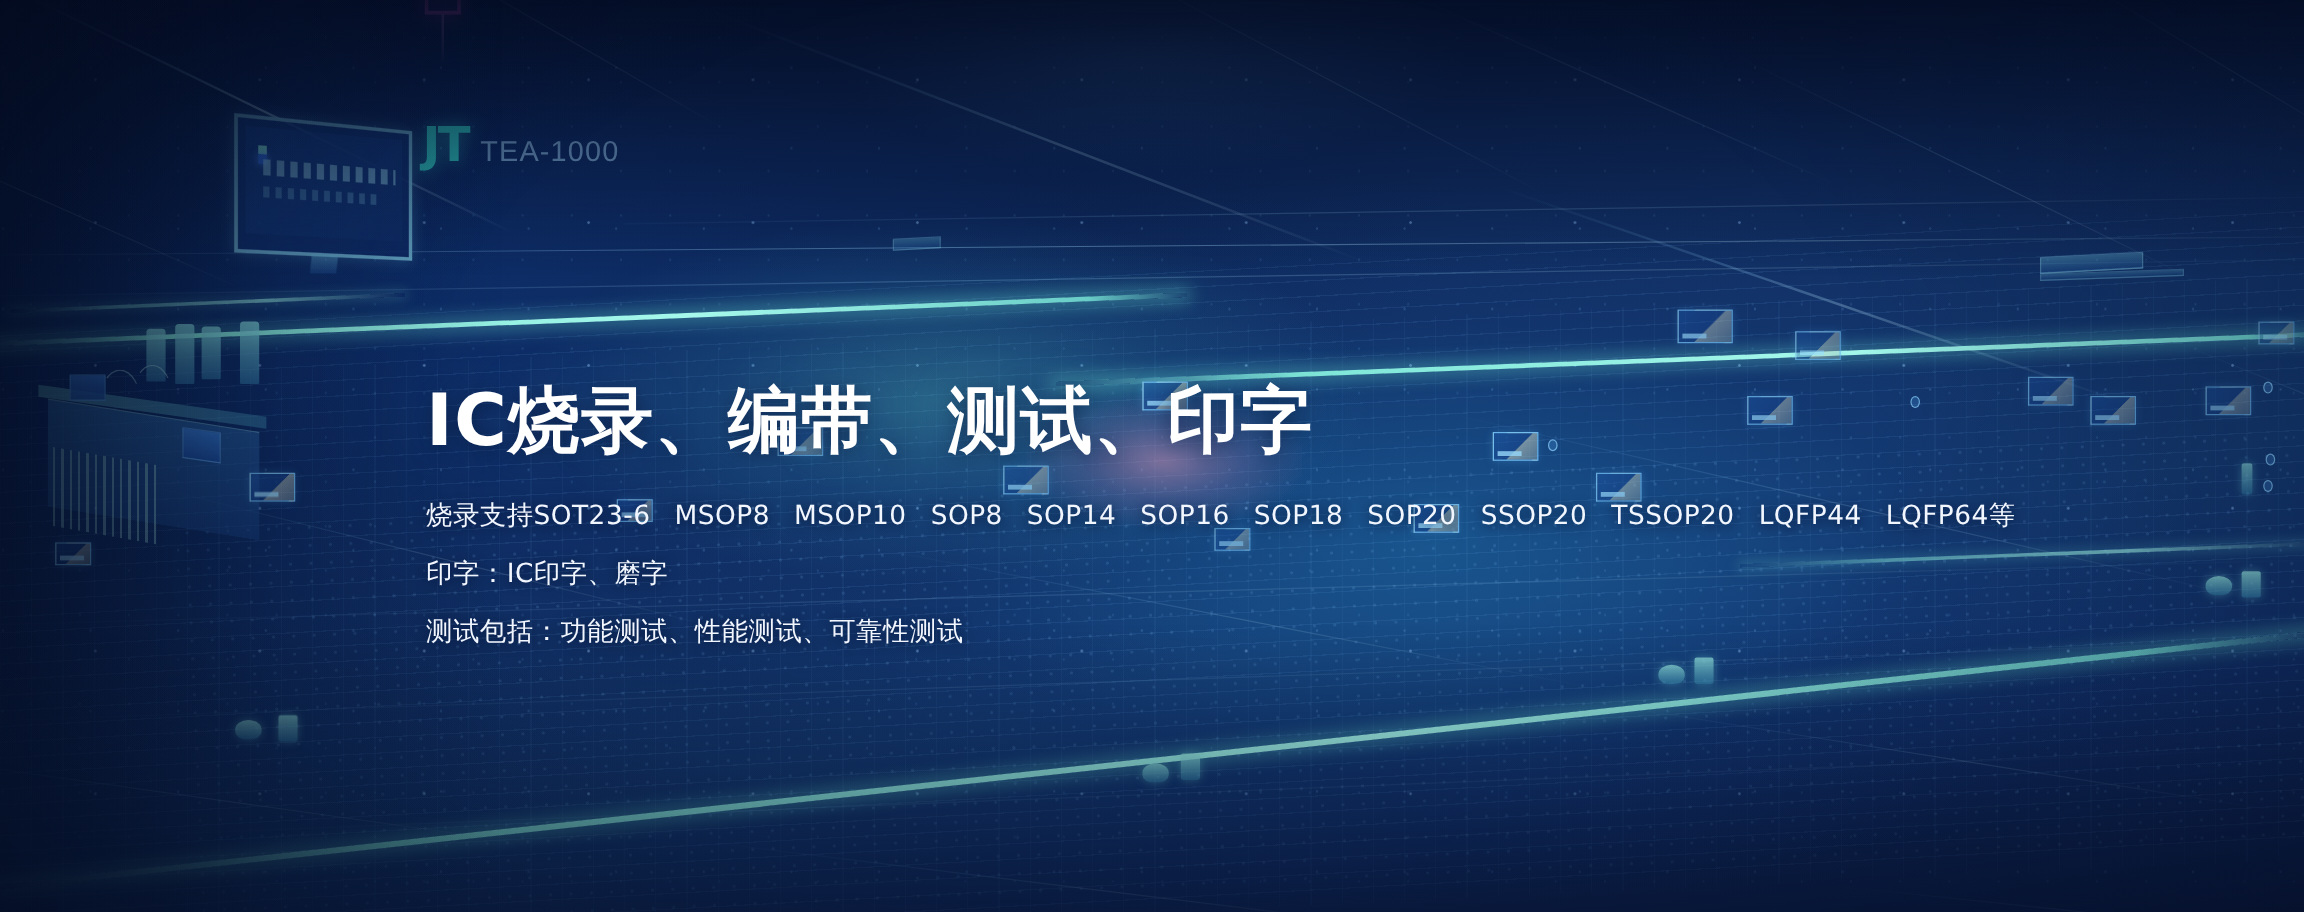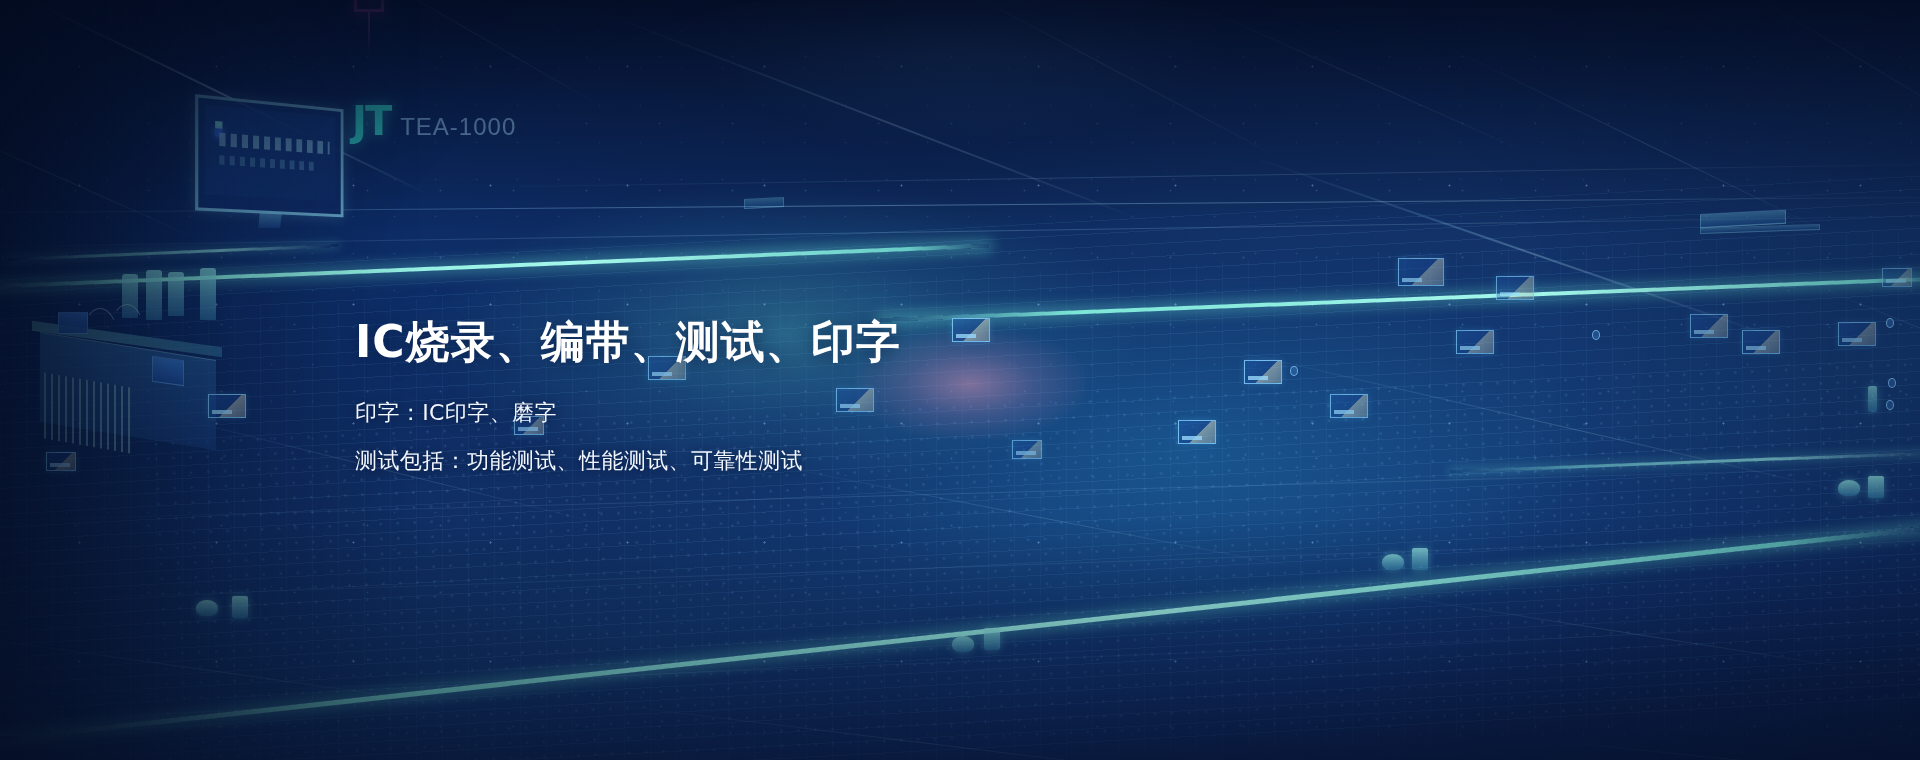--- a/index.html
+++ b/index.html
@@ -324,21 +324,21 @@
   
   .content {
     position: absolute;
     left: 355px;
     top: 318px;
     width: 1300px;
     z-index: 40;
   }
   .title {
     font-family: "DejaVu Sans", "Liberation Sans", sans-serif;
-    font-size: 44px;
+    font-size: 60px;
     font-weight: 700;
     color: #ffffff;
     letter-spacing: 1px;
     line-height: 1.1;
     text-shadow: 0 2px 18px rgba(5,22,58,0.75), 0 0 40px rgba(120,190,255,0.22);
     white-space: nowrap;
   }
   .sub-wrap { margin-top: 36px; }
   .subline {
     font-family: "DejaVu Sans", "Liberation Sans", sans-serif;
@@ -485,18 +485,21 @@
 
   <div class="topdark"></div>
   <div class="leftdark"></div>
   <div class="botdark"></div>
   <div class="vignette"></div>
 
   <div class="content">
     <div class="title">IC烧录、编带、测试、印字</div>
 
     <div class="sub-wrap">
+      <div class="subline">
+        <span class="pkg">烧录支持SOT23-6</span><span class="pkg">MSOP8</span><span class="pkg">MSOP10</span><span class="pkg">SOP8</span><span class="pkg">SOP14</span><span class="pkg">SOP16</span><span class="pkg">SOP18</span><span class="pkg">SOP20</span><span class="pkg">SSOP20</span><span class="pkg">TSSOP20</span><span class="pkg">LQFP44</span><span class="pkg">LQFP64等</span>
+      </div>
       <div class="subline">印字：IC印字、磨字</div>
       <div class="subline">测试包括：功能测试、性能测试、可靠性测试</div>
     </div>
   </div>
 
 </div>
 
 </body></html>

